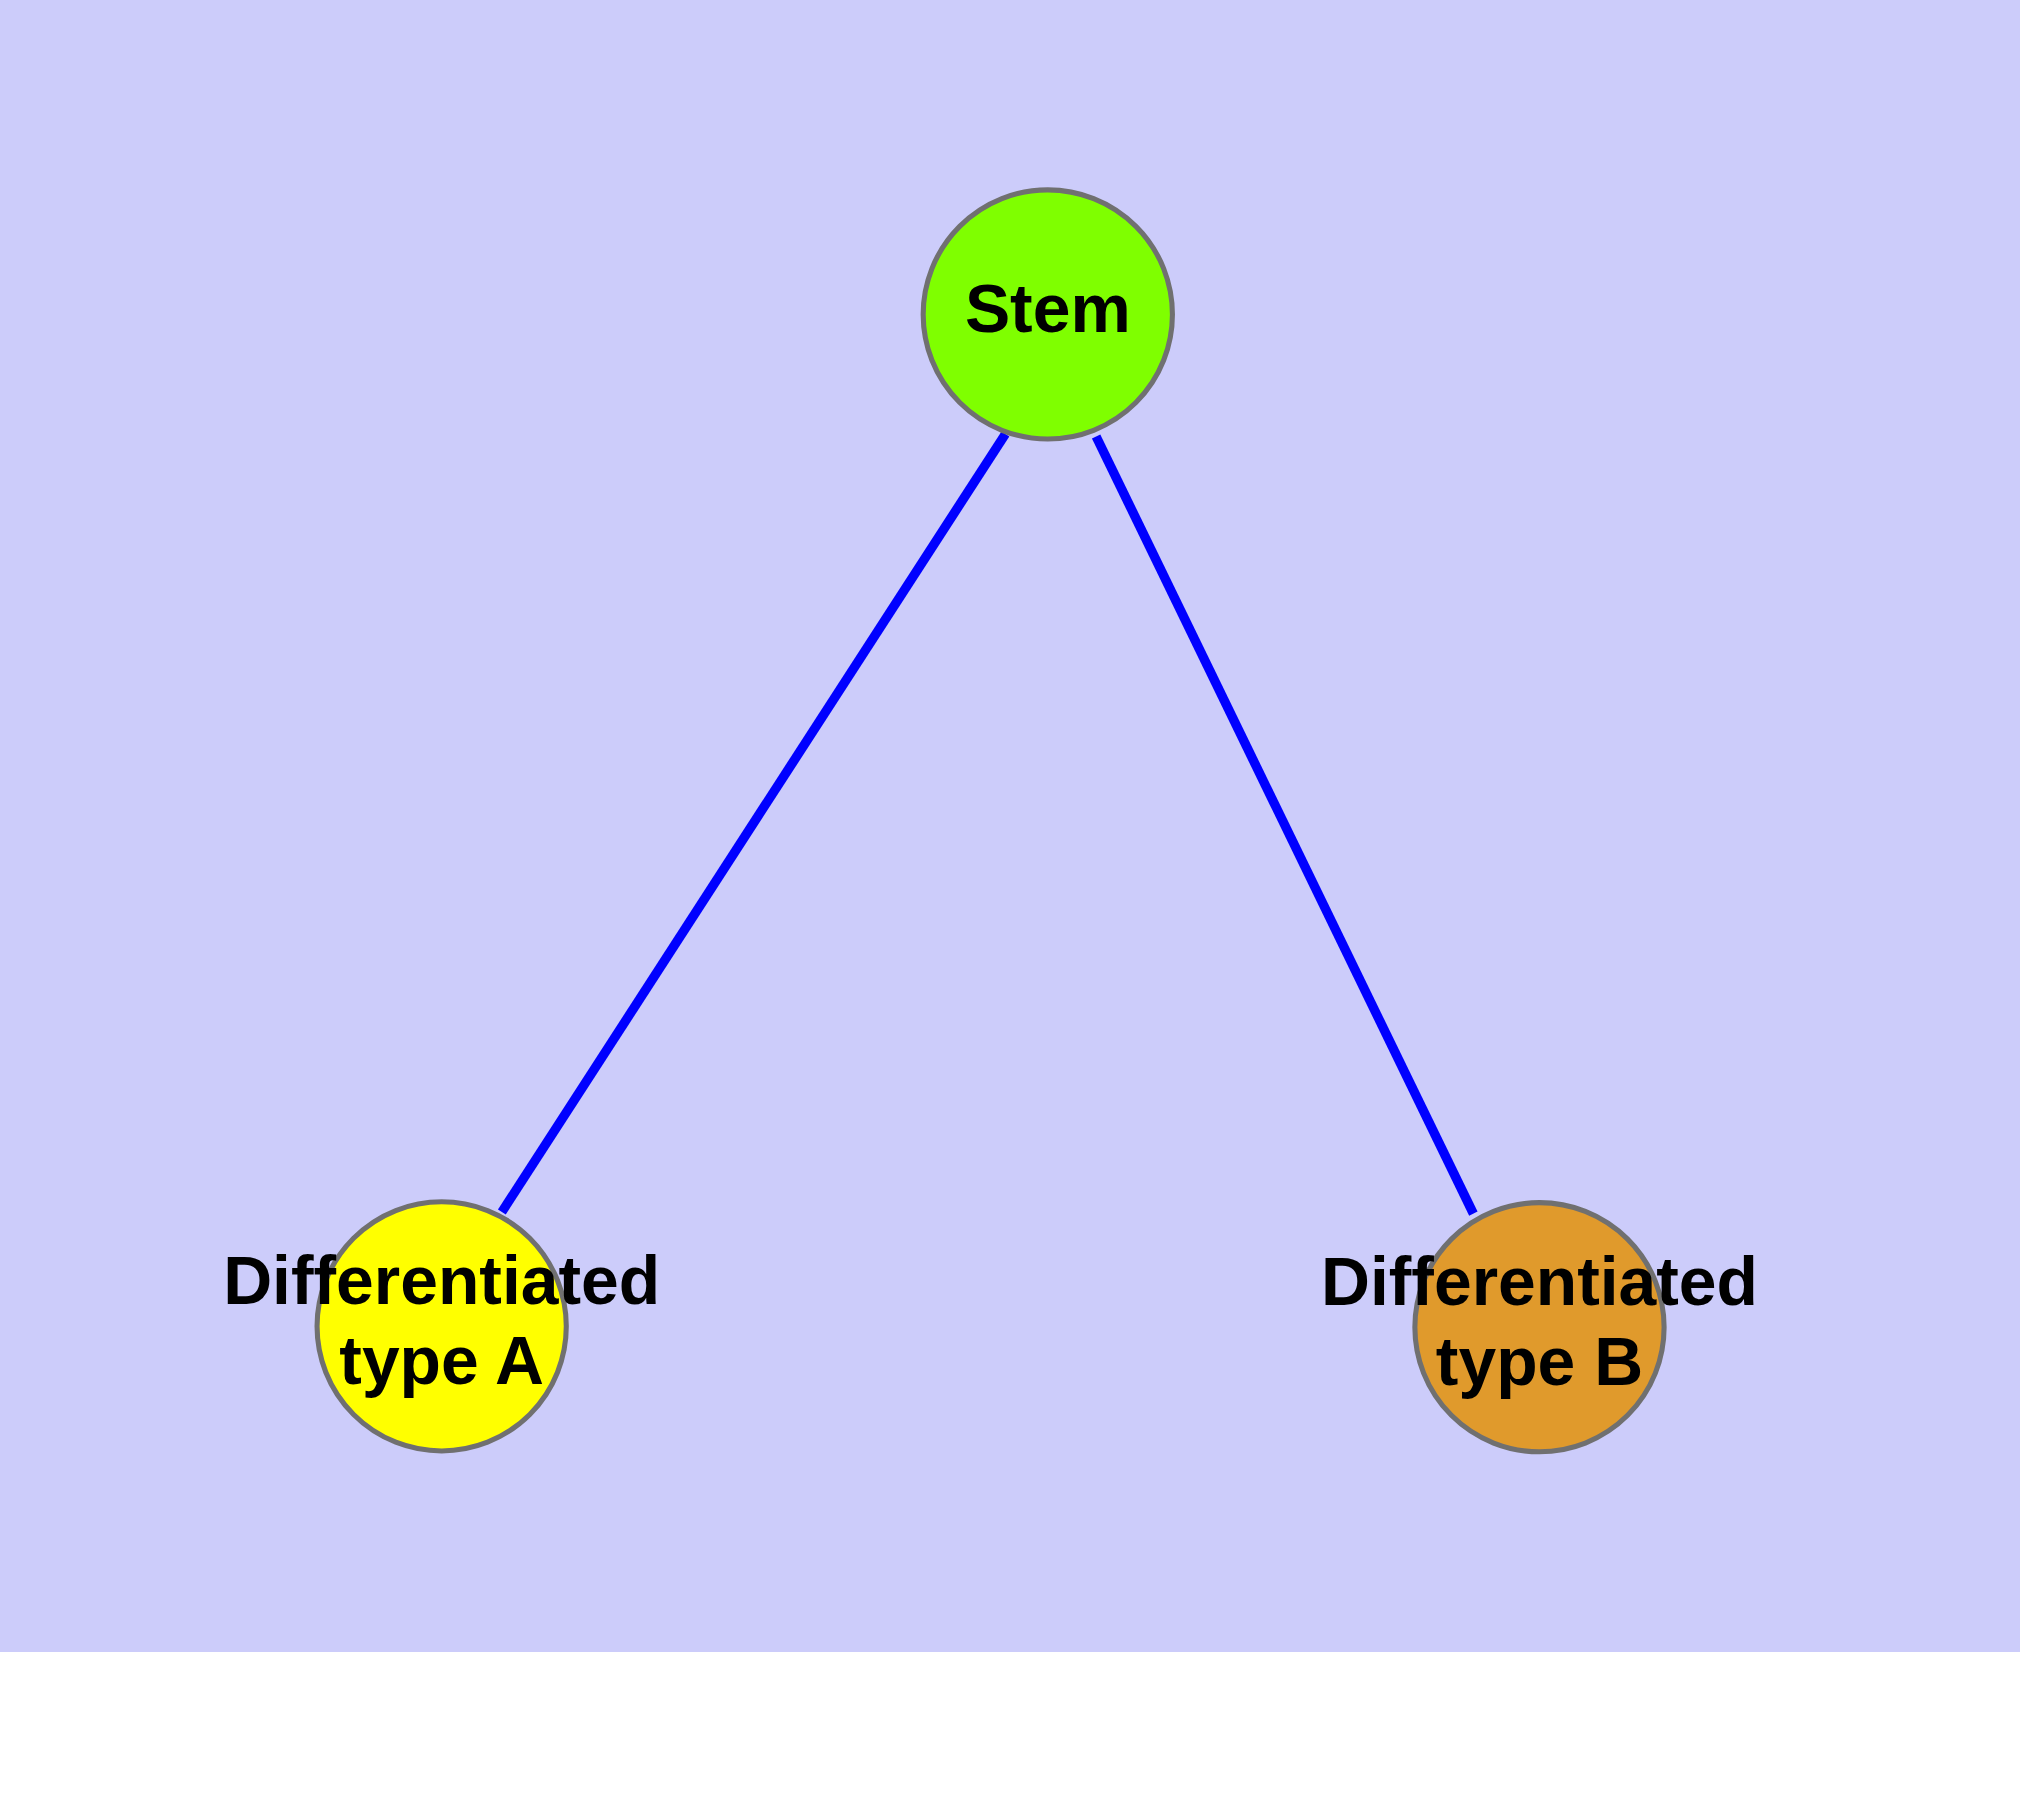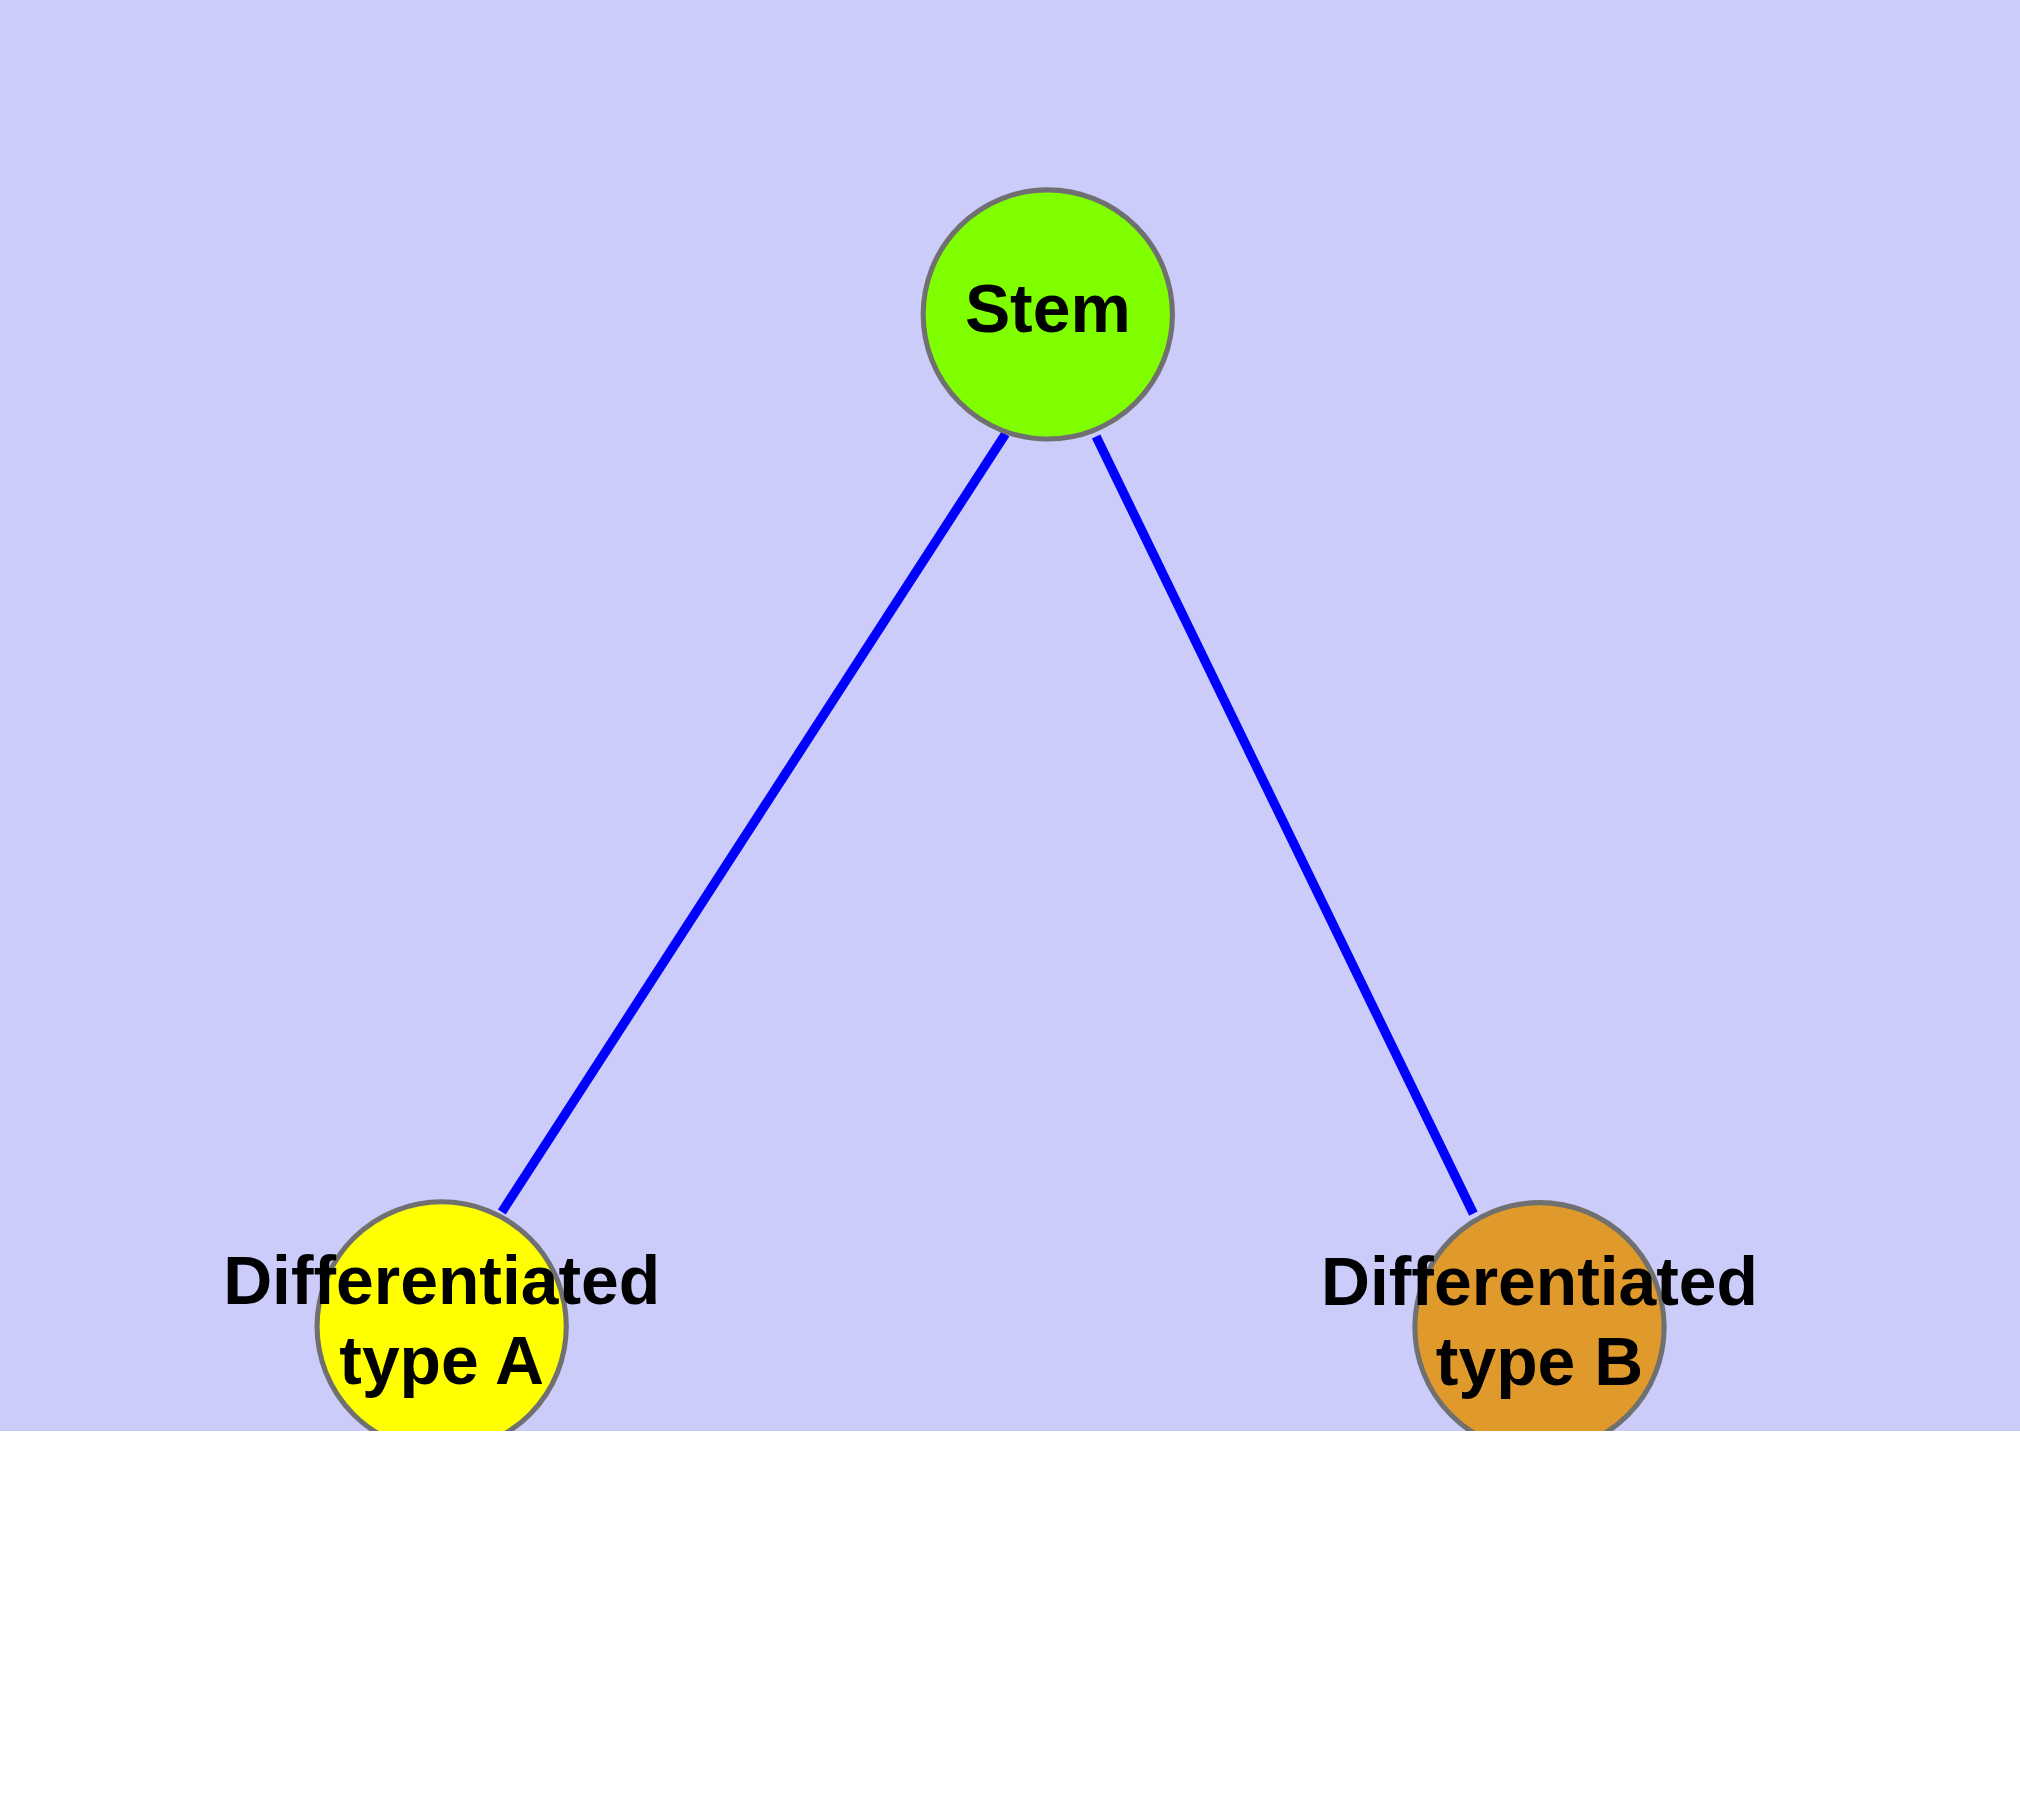--- a/index.html
+++ b/index.html
@@ -30,21 +30,21 @@
     font-weight: bold;
     fill: #000000;
     text-anchor: middle;
     dominant-baseline: middle;
     paint-order: normal;
   }
 </style>
 </head>
 <body>
 
-<div id="canvas" style="width: 2021px; height: 1431px; background: rgb(204, 204, 250);">
+<div id="canvas" style="width: 2021px; height: 1652px; background: rgb(204, 204, 250);">
   <svg id="graph-svg" viewBox="0 0 2384 2138" preserveAspectRatio="none" xmlns="http://www.w3.org/2000/svg" style="width: 2021px; height: 1812px;">
 
     <rect id="bg-rect" x="0" y="0" width="2384" height="2138" fill="#ccccfa"></rect>
 
     <g id="edges-layer">
         <line x1="1186" y1="512" x2="592" y2="1430" stroke="#0000ff" stroke-width="11" stroke-linecap="butt"></line>
         <line x1="1293" y1="515" x2="1738" y2="1432" stroke="#0000ff" stroke-width="11" stroke-linecap="butt"></line>
       </g>
     <g id="nodes-layer">
         <circle cx="1236" cy="371" r="147" fill="#7fff00" stroke="#707070" stroke-width="6"></circle>

